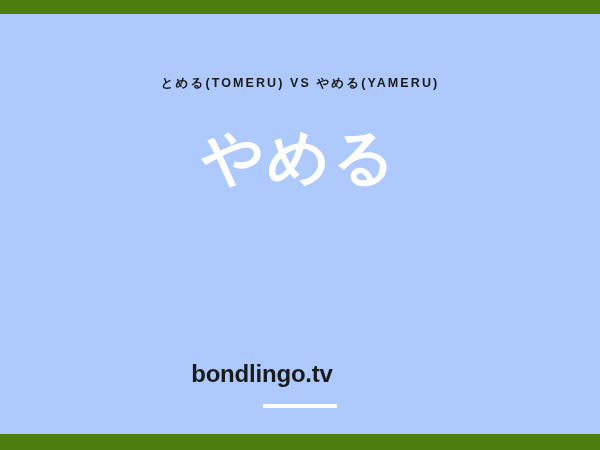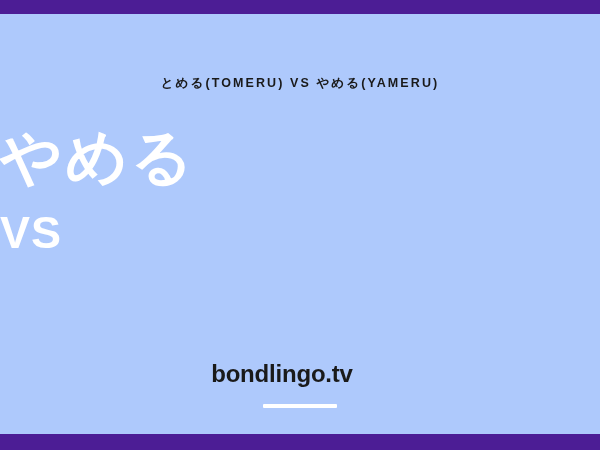--- a/index.html
+++ b/index.html
@@ -11,21 +11,21 @@
     width: 600px;
     height: 450px;
     overflow: hidden;
     font-family: "Liberation Sans", "DejaVu Sans", sans-serif;
   }
 
   #poster {
     position: relative;
     width: 600px;
     height: 450px;
-    background: #4c1d95;
+    background: #4d7c0f;
   }
 
   
   #panel {
     position: absolute;
     left: 0;
     top: 14px;
     width: 600px;
     height: 420px;
     background: #aec9fc;
@@ -44,20 +44,21 @@
     letter-spacing: 2.1px;
     line-height: 18px;
     white-space: nowrap;
   }
 
   #headline {
     position: absolute;
     left: 0;
     top: 104px;
     width: 600px;
+    text-align: center;
   }
 
   .jp-line {
     color: #ffffff;
     font-family: "DejaVu Sans", "Liberation Sans", sans-serif;
     font-size: 61px;
     font-weight: bold;
     line-height: 78px;
     letter-spacing: 3px;
     white-space: nowrap;
@@ -78,21 +79,20 @@
     left: 0;
     top: 346px;
     width: 524px;
     text-align: center;
     color: #1a1a1a;
     font-size: 24px;
     font-weight: bold;
     letter-spacing: -0.2px;
     line-height: 28px;
     white-space: nowrap;
-    margin-left: 20px;
   }
 
   #rule {
     position: absolute;
     left: 263px;
     top: 390px;
     width: 74px;
     height: 4px;
     background: #ffffff;
     border-radius: 1px;
@@ -102,21 +102,20 @@
 <body>
 
 <div id="poster">
 
   <div id="panel">
 
     <div id="eyebrow">とめる(TOMERU) VS やめる(YAMERU)</div>
 
     <div id="headline">
       <div class="jp-line">やめる</div>
-      <div class="vs-line">VS</div>
     </div>
 
     <div id="brand">bondlingo.tv</div>
 
     <div id="rule"></div>
 
   </div>
 </div>
 
 </body></html>

